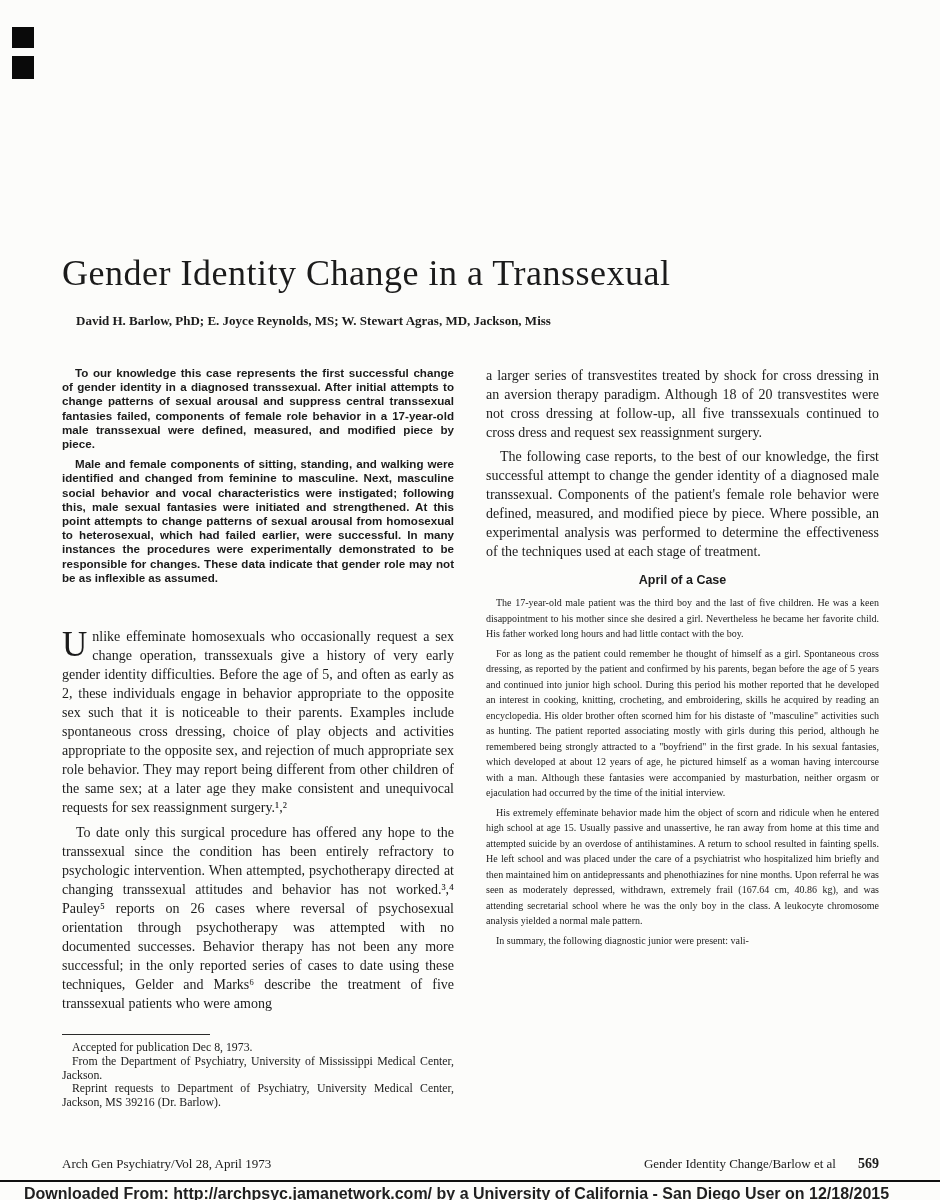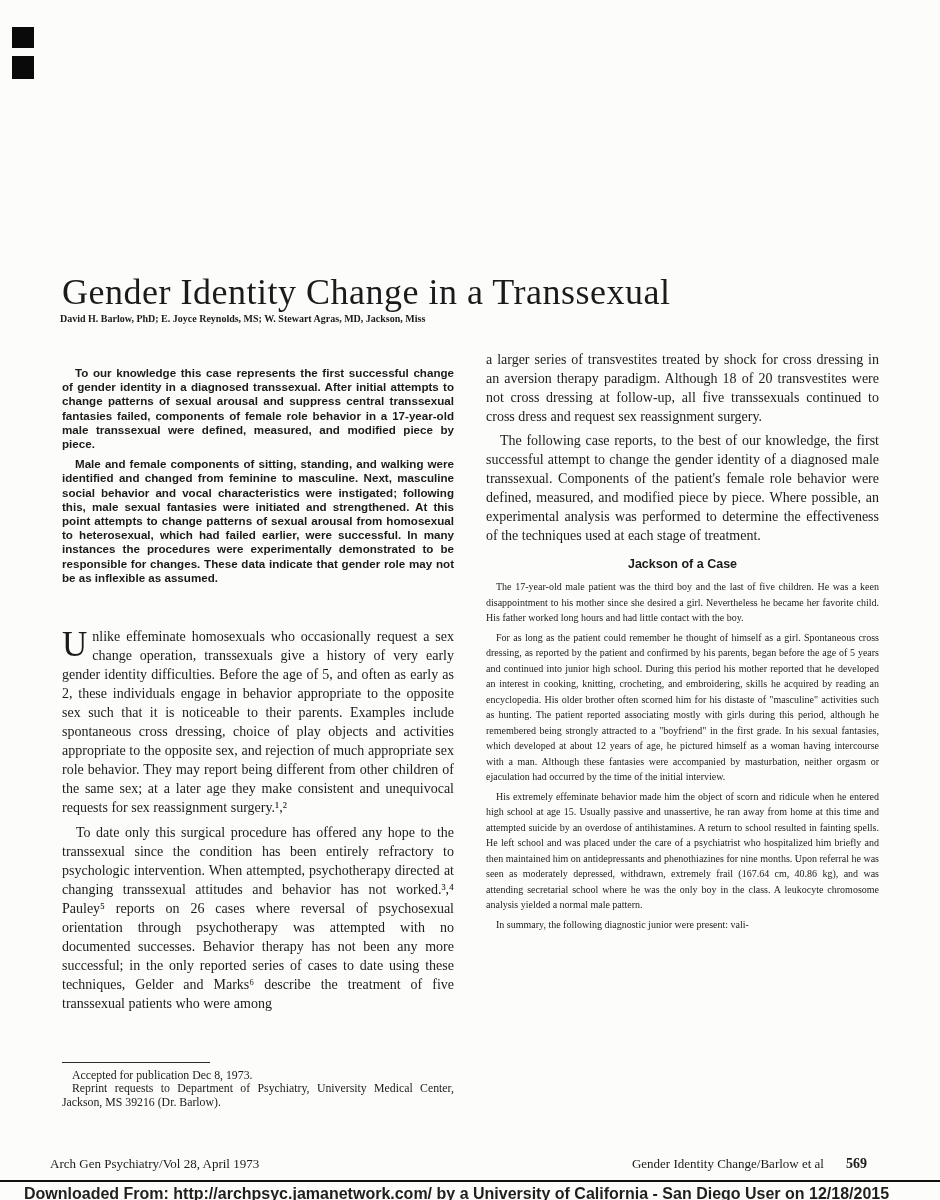--- a/index.html
+++ b/index.html
@@ -9,35 +9,35 @@
     background: #fcfcfa;
     overflow: hidden;
     font-family: "Liberation Serif", "DejaVu Serif", serif;
     color: #1b1b1b;
   }
   .scan-mark { position: absolute; background: #0a0a0a; }
   .scan-mark.m1 { left: 12px; top: 27px; width: 22px; height: 21px; }
   .scan-mark.m2 { left: 12px; top: 56px; width: 22px; height: 23px; }
 
   .title {
-    position: absolute; left: 62px; top: 247px; width: 820px;
+    position: absolute; left: 62px; top: 228px; width: 820px;
     font-size: 36px; font-weight: 400; letter-spacing: 0.5px;
     font-family: "Liberation Serif", "DejaVu Serif", serif;
   }
   .authors {
-    position: absolute; left: 60px; top: 313px; width: 820px;
-    font-size: 10px; font-weight: 600;
+    position: absolute; left: 76px; top: 313px; width: 820px;
+    font-size: 13px; font-weight: 600;
   }
 
   .col-left {
     position: absolute; left: 62px; top: 366px; width: 392px;
     min-height: 744px; display: flex; flex-direction: column;
   }
   .col-right {
-    position: absolute; left: 486px; top: 350px; width: 393px;
+    position: absolute; left: 486px; top: 366px; width: 393px;
   }
 
   .abstract p {
     margin: 0 0 6px 0;
     font-family: "Liberation Sans", "DejaVu Sans", sans-serif;
     font-weight: bold; font-size: 11.6px; line-height: 14.2px;
     text-align: justify; text-indent: 13px;
   }
   .intro { margin-top: 36px; }
   .intro p {
@@ -64,21 +64,21 @@
     margin: 12px 0 8px 0; text-align: center;
     font-family: "Liberation Sans", "DejaVu Sans", sans-serif;
     font-weight: bold; font-size: 12.5px;
   }
   .casetext {
     margin: 0 0 4px 0; font-size: 10px; line-height: 15.5px;
     text-align: justify; text-indent: 10px;
   }
 
   .footer {
-    position: absolute; left: 50px; top: 1156px; width: 817px;
+    position: absolute; left: 62px; top: 1156px; width: 817px;
     display: flex; justify-content: space-between; align-items: baseline;
     font-size: 13px;
   }
   .footer .right-group { display: flex; align-items: baseline; }
   .footer .page-number { font-weight: bold; font-size: 14px; margin-left: 22px; text-align: right; }
 
   .bottom-rule {
     position: absolute; left: 0; top: 1180px; width: 940px; height: 2px;
     background: #101010;
   }
@@ -102,28 +102,29 @@
     <p>To our knowledge this case represents the first successful change of gender identity in a diagnosed transsexual. After initial attempts to change patterns of sexual arousal and suppress central transsexual fantasies failed, components of female role behavior in a 17-year-old male transsexual were defined, measured, and modified piece by piece.</p>
     <p>Male and female components of sitting, standing, and walking were identified and changed from feminine to masculine. Next, masculine social behavior and vocal characteristics were instigated; following this, male sexual fantasies were initiated and strengthened. At this point attempts to change patterns of sexual arousal from homosexual to heterosexual, which had failed earlier, were successful. In many instances the procedures were experimentally demonstrated to be responsible for changes. These data indicate that gender role may not be as inflexible as assumed.</p>
   </div>
   <div class="intro">
     <p><span class="dropcap">U</span><span>nlike effeminate homosexuals who occasionally request a sex change operation, transsexuals give a history of very early gender identity difficulties. Before the age of 5, and often as early as 2, these individuals engage in behavior appropriate to the opposite sex such that it is noticeable to their parents. Examples include spontaneous cross dressing, choice of play objects and activities appropriate to the opposite sex, and rejection of much appropriate sex role behavior. They may report being different from other children of the same sex; at a later age they make consistent and unequivocal requests for sex reassignment surgery.¹,²</span></p>
     <p>To date only this surgical procedure has offered any hope to the transsexual since the condition has been entirely refractory to psychologic intervention. When attempted, psychotherapy directed at changing transsexual attitudes and behavior has not worked.³,⁴ Pauley⁵ reports on 26 cases where reversal of psychosexual orientation through psychotherapy was attempted with no documented successes. Behavior therapy has not been any more successful; in the only reported series of cases to date using these techniques, Gelder and Marks⁶ describe the treatment of five transsexual patients who were among</p>
   </div>
   <div class="footnote">
     <div class="footnote-rule"></div>
     <p>Accepted for publication Dec 8, 1973.</p>
+    <p>From the Department of Psychiatry, University of Mississippi Medical Center, Jackson.</p>
     <p>Reprint requests to Department of Psychiatry, University Medical Center, Jackson, MS 39216 (Dr. Barlow).</p>
   </div>
 </div>
 
 <div class="col-right">
   <p class="bodytext">a larger series of transvestites treated by shock for cross dressing in an aversion therapy paradigm. Although 18 of 20 transvestites were not cross dressing at follow-up, all five transsexuals continued to cross dress and request sex reassignment surgery.</p>
   <p class="bodytext indent">The following case reports, to the best of our knowledge, the first successful attempt to change the gender identity of a diagnosed male transsexual. Components of the patient's female role behavior were defined, measured, and modified piece by piece. Where possible, an experimental analysis was performed to determine the effectiveness of the techniques used at each stage of treatment.</p>
-  <h2 class="section-heading">Jackson of a Case</h2>
+  <h2 class="section-heading">April of a Case</h2>
   <p class="casetext">The 17-year-old male patient was the third boy and the last of five children. He was a keen disappointment to his mother since she desired a girl. Nevertheless he became her favorite child. His father worked long hours and had little contact with the boy.</p>
   <p class="casetext">For as long as the patient could remember he thought of himself as a girl. Spontaneous cross dressing, as reported by the patient and confirmed by his parents, began before the age of 5 years and continued into junior high school. During this period his mother reported that he developed an interest in cooking, knitting, crocheting, and embroidering, skills he acquired by reading an encyclopedia. His older brother often scorned him for his distaste of "masculine" activities such as hunting. The patient reported associating mostly with girls during this period, although he remembered being strongly attracted to a "boyfriend" in the first grade. In his sexual fantasies, which developed at about 12 years of age, he pictured himself as a woman having intercourse with a man. Although these fantasies were accompanied by masturbation, neither orgasm or ejaculation had occurred by the time of the initial interview.</p>
   <p class="casetext">His extremely effeminate behavior made him the object of scorn and ridicule when he entered high school at age 15. Usually passive and unassertive, he ran away from home at this time and attempted suicide by an overdose of antihistamines. A return to school resulted in fainting spells. He left school and was placed under the care of a psychiatrist who hospitalized him briefly and then maintained him on antidepressants and phenothiazines for nine months. Upon referral he was seen as moderately depressed, withdrawn, extremely frail (167.64 cm, 40.86 kg), and was attending secretarial school where he was the only boy in the class. A leukocyte chromosome analysis yielded a normal male pattern.</p>
   <p class="casetext">In summary, the following diagnostic junior were present: vali-</p>
 </div>
 
 <div class="footer">
   <span>Arch Gen Psychiatry/Vol 28, April 1973</span>
   <span class="right-group">
     <span>Gender Identity Change/Barlow et al</span>

